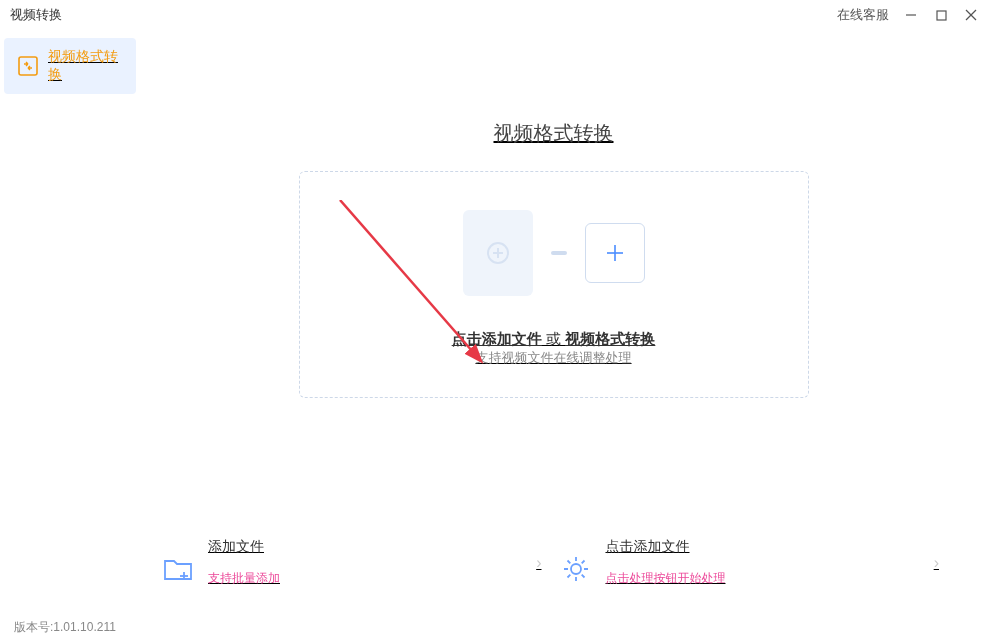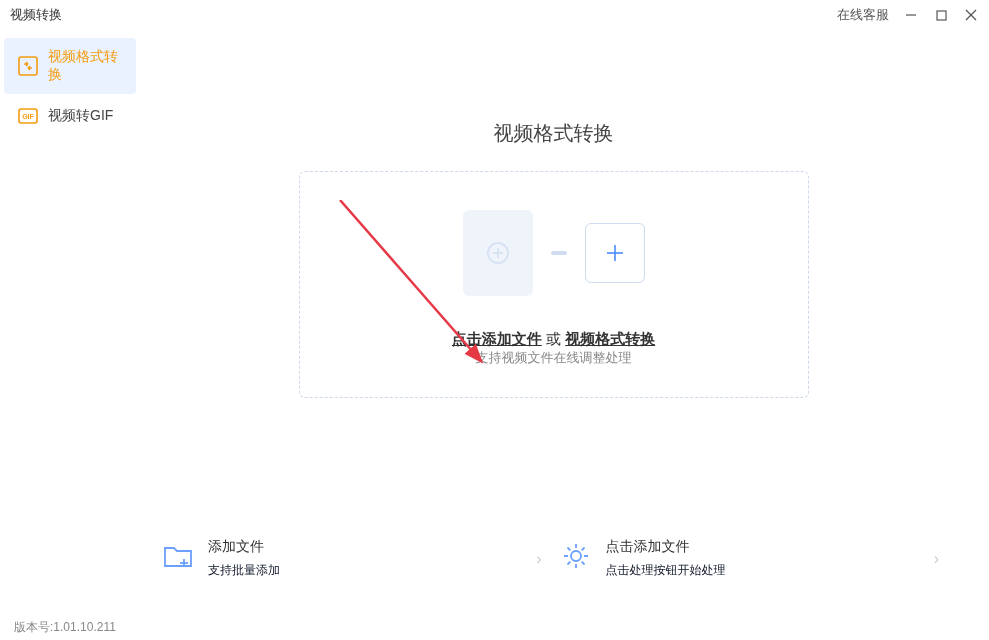--- a/index.html
+++ b/index.html
@@ -6,21 +6,21 @@
     body { width: 989px; height: 640px; background: #fff; overflow: hidden; position: relative; }
     
     
     .titlebar { height: 30px; display: flex; align-items: center; padding: 0 10px; font-size: 13px; color: #333; gap: 8px; }
     .titlebar-spacer { flex: 1; }
     .titlebar-actions { display: flex; align-items: center; gap: 14px; font-size: 13px; color: #555; }
     .titlebar-link { cursor: pointer; text-align: center; }
     .win-btn { cursor: pointer; display: inline-flex; align-items: center; justify-content: center; width: 16px; height: 16px; }
     
     
-    .content { display: flex; height: calc(100% - 52px); }
+    .content { display: flex; height: calc(100% - 52px); text-decoration: underline; }
     
     
     .sidebar { width: 140px; padding-top: 6px; }
     .sidebar-item { display: flex; align-items: center; gap: 10px; padding: 10px 14px; font-size: 14px; color: #444; cursor: pointer; border-radius: 4px; margin: 2px 4px; }
     .sidebar-item.active { background: #eaf2ff; color: #f39c12; }
     .sidebar-icon { width: 20px; height: 20px; display: inline-flex; align-items: center; justify-content: center; }
     
     
     .main { flex: 1; padding: 0 32px 0 10px; display: flex; flex-direction: column; }
     .page-title { text-align: center; font-size: 20px; color: #444; margin-top: 90px; margin-bottom: 24px; font-weight: 400; }
@@ -31,25 +31,25 @@
     .dz-file { width: 70px; height: 86px; background: #eff4fb; border-radius: 6px; display: flex; align-items: center; justify-content: center; }
     .dz-dash { width: 16px; height: 4px; background: #cfdcef; border-radius: 2px; }
     .dz-plus { width: 60px; height: 60px; border: 1px solid #cfdcef; border-radius: 6px; display: flex; align-items: center; justify-content: center; color: #4a8cff; font-size: 26px; font-weight: 300; }
     .dz-line1 { font-size: 15px; color: #333; }
     .dz-line1 .u { text-decoration: underline; font-weight: 600; }
     .dz-line2 { font-size: 13px; color: #888; }
     .arrow-overlay { position: absolute; left: 0; top: -10px; pointer-events: none; }
     
     
     .steps { display: flex; align-items: center; justify-content: space-between; padding: 0 10px; margin-top: 140px; gap: 8px; }
-    .step { display: flex; align-items: flex-start; gap: 12px; flex: 1; }
+    .step { display: flex; align-items: flex-end; gap: 12px; flex: 1; }
     .step-icon { width: 36px; height: 36px; display: flex; align-items: center; justify-content: center; color: #6ba0ff; flex-shrink: 0; }
     .step-text { display: flex; flex-direction: column; }
     .step-title { font-size: 14px; color: #333; font-weight: 500; }
-    .step-sub { font-size: 12px; color: #0f172a; margin-top: 6px; }
+    .step-sub { font-size: 12px; color: #ec4899; margin-top: 14px; }
     .step-arrow { color: #ccc; font-size: 16px; padding: 0 8px; }
     
     
     .footer { position: absolute; bottom: 4px; left: 14px; font-size: 12px; color: #888; }
   </style>
 </head>
 <body>
 
 <div class="titlebar">
   <span>视频转换</span>
@@ -80,29 +80,20 @@
   <div class="sidebar">
     <div class="sidebar-item active">
       <span class="sidebar-icon">
         <svg width="20" height="20" viewBox="0 0 20 20">
             <rect x="1" y="1" width="18" height="18" rx="2" fill="none" stroke="#f39c12" stroke-width="1.6"></rect>
             <path d="M6 8 L10 8 M10 8 L8 6 M10 8 L8 10" stroke="#f39c12" stroke-width="1.4" fill="none"></path>
             <path d="M14 12 L10 12 M10 12 L12 10 M10 12 L12 14" stroke="#f39c12" stroke-width="1.4" fill="none"></path>
           </svg>
       </span>
       <span>视频格式转换</span>
-    </div>
-    <div class="sidebar-item">
-      <span class="sidebar-icon">
-        <svg width="20" height="20" viewBox="0 0 20 20">
-            <rect x="1" y="3" width="18" height="14" rx="2" fill="none" stroke="#f39c12" stroke-width="1.6"></rect>
-            <text x="10" y="13" font-size="7" text-anchor="middle" fill="#f39c12" font-weight="bold">GIF</text>
-          </svg>
-      </span>
-      <span>视频转GIF</span>
     </div>
   </div>
 
   <div class="main">
     <div class="page-title">视频格式转换</div>
 
     <div class="dropzone">
       <div class="dz-illus">
         <svg class="arrow-overlay" width="200" height="190" viewBox="0 0 200 190">
           <defs>

